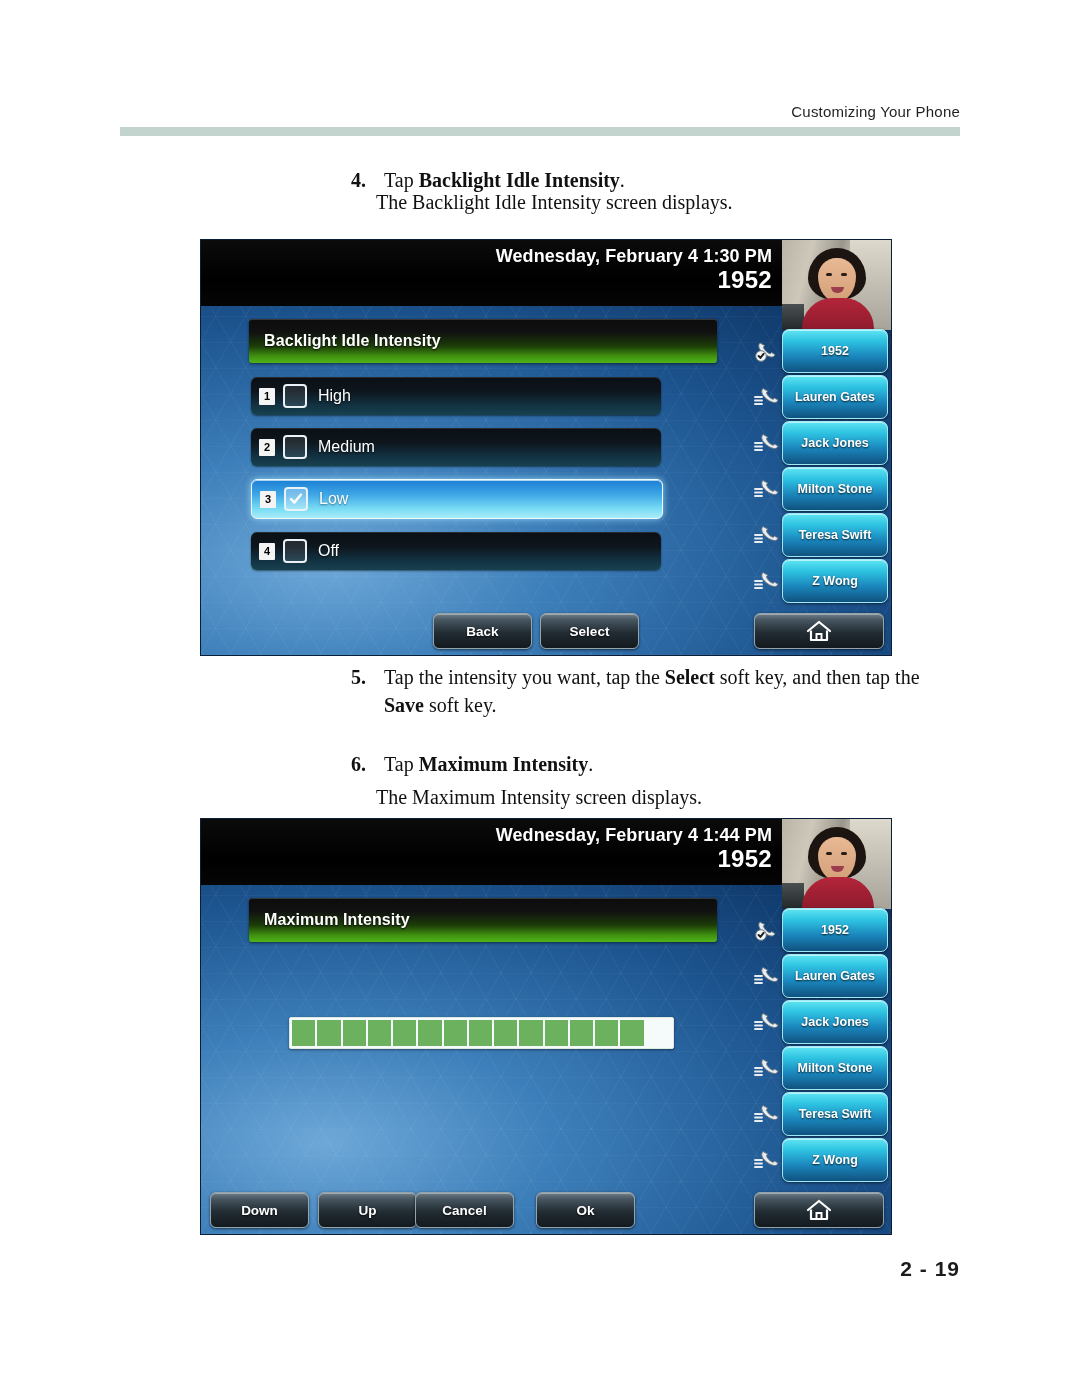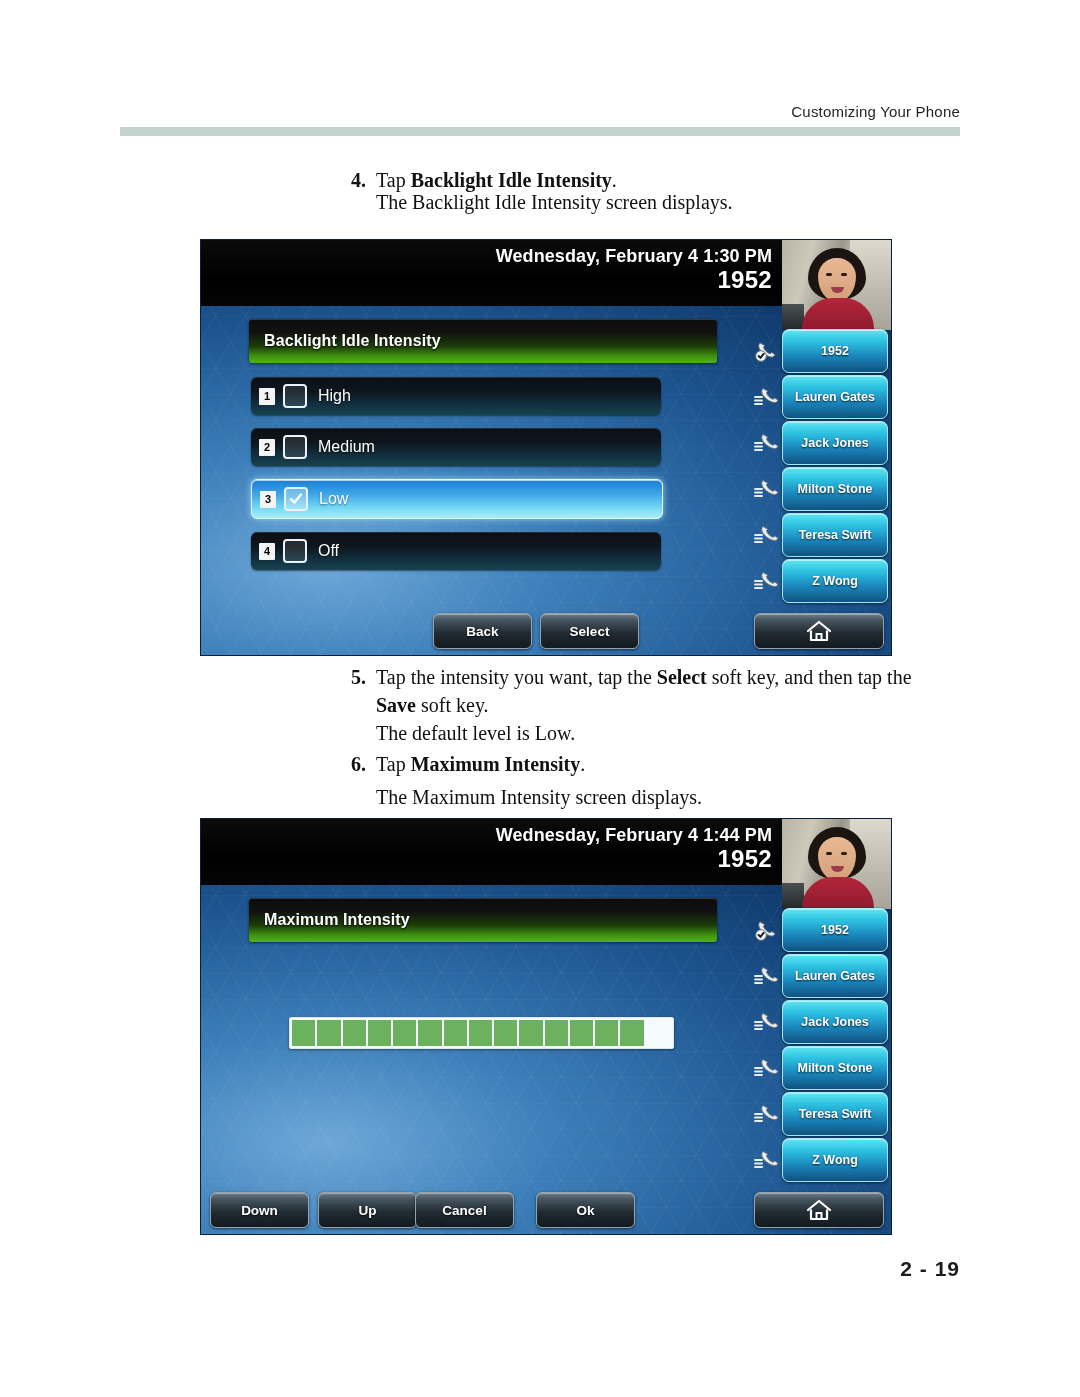--- a/index.html
+++ b/index.html
@@ -20,21 +20,21 @@
     position:absolute;left:120px;top:127px;width:840px;height:9px;
     background:#c3d4ce;
   }
 
   
   .step{position:absolute;display:flex;align-items:flex-start;}
   .step-num{
     width:36px;flex:0 0 36px;text-align:right;font-weight:bold;
     font-size:20px;color:#111;padding-right:10px;line-height:28px;
   }
-  .step-body{font-size:20px;color:#111;line-height:28px;}
+  .step-body{font-size:20px;color:#111;line-height:28px;margin-left:8px;}
   .para{position:absolute;font-size:20px;color:#111;line-height:28px;}
   b{font-weight:bold;}
 
   
   .phone{
     position:absolute;width:690px;height:415px;
     background:
       radial-gradient(150% 120% at 18% 78%, #6ea8d8 0%, #3d7fba 22%, #1d5590 48%, #0d3464 72%, #07203f 100%);
     overflow:hidden;
     box-shadow:0 0 0 1px #0a1e38;
@@ -335,21 +335,20 @@
           <path d="M10.5 20 V14 H15.5 V20" stroke="#ffffff" stroke-width="2" fill="none"></path>
         </svg>
       </div>
     </div>
   </div>
 
   <div class="step" style="left:330px;top:663px;width:620px;">
     <div class="step-num">5.</div>
     <div class="step-body"><span>Tap the intensity you want, tap the </span><b>Select</b><span> soft key, and then tap the</span> <b>Save</b><span> soft key.</span></div>
   </div>
-  <div class="para" style="left:376px;top:719px;width:580px;">The default level is Low.</div>
 
   <div class="step" style="left:330px;top:750px;width:620px;">
     <div class="step-num">6.</div>
     <div class="step-body"><span>Tap </span><b>Maximum Intensity</b><span>.</span></div>
   </div>
   <div class="para" style="left:376px;top:783px;width:580px;">The Maximum Intensity screen displays.</div>
 
   <div class="phone" style="left:201px;top:819px;">
 
     <div class="statusbar">

